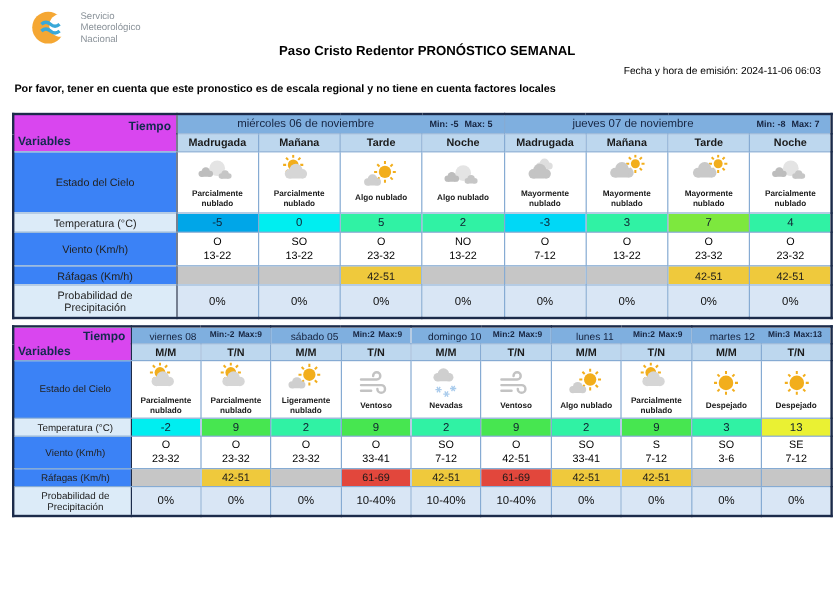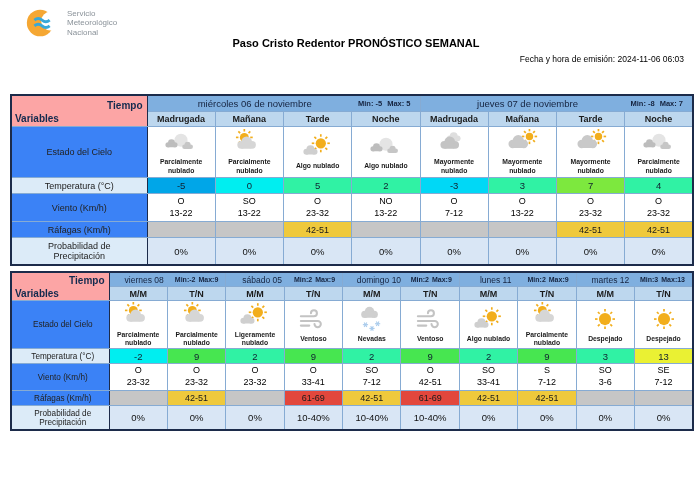--- a/index.html
+++ b/index.html
@@ -18,21 +18,21 @@
   .tbl-wrap { position:absolute; left:10px; width:684px; }
   #table1 { top:94px; }
   #table2 { top:271px; }
   table.wtable { width:100%; border-collapse:collapse; table-layout:fixed;
                  border:2px solid #1c2b4a; }
   .wtable th, .wtable td { border:1px solid #86abd3; padding:0; text-align:center;
                            vertical-align:middle; overflow:hidden; }
   .wtable .grp { border-left:1.8px solid #1c2b4a; }
   .wtable .lblcol { border-right:1.8px solid #1c2b4a; }
 
-  .corner { background:#fca5a5; }
+  .corner { background:#d946ef; }
   .corner .tiempo { text-align:right; font-weight:bold; font-size:10px; color:#132a4e; padding:1px 4px 0 0; }
   .corner .vars   { text-align:left;  font-weight:bold; font-size:10px; color:#132a4e; padding:2px 0 0 3px; }
 
   .dayhdr { background:#7fafdf; color:#15233f; }
   .dayflex { display:flex; align-items:center; padding:0 4px; }
   .dayflex .dname { flex:1; text-align:center; font-weight:normal; font-size:9.5px; }
   .t2 .dayflex .dname { font-size:8.5px; }
   .dayflex .mm { font-weight:bold; font-size:7.5px; padding:0 5px 0 0; }
   .t2 .dayflex .mm { font-size:7px; padding:0 3px 0 0; }
 
@@ -82,20 +82,21 @@
     </svg>
     <div class="logo-text">
       <div>Servicio</div>
       <div>Meteorológico</div>
       <div>Nacional</div>
     </div>
   </div>
 
   <div class="page-title">Paso Cristo Redentor PRONÓSTICO SEMANAL</div>
   <div class="emission">Fecha y hora de emisión: 2024-11-06 06:03</div>
+  <div class="note">Por favor, tener en cuenta que este pronostico es de escala regional y no tiene en cuenta factores locales</div>
 
   <div class="tbl-wrap" id="table1">
       <table class="wtable t1">
         <colgroup>
           <col style="width:136px">
           <col>
           <col>
           <col>
           <col>
           <col>

